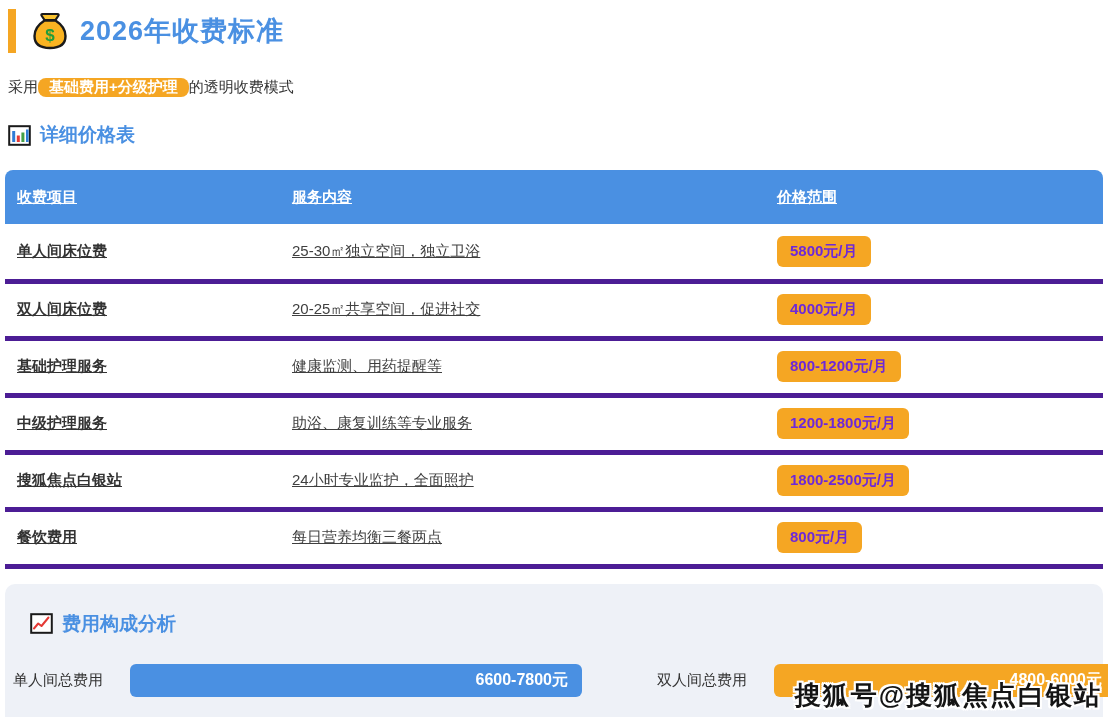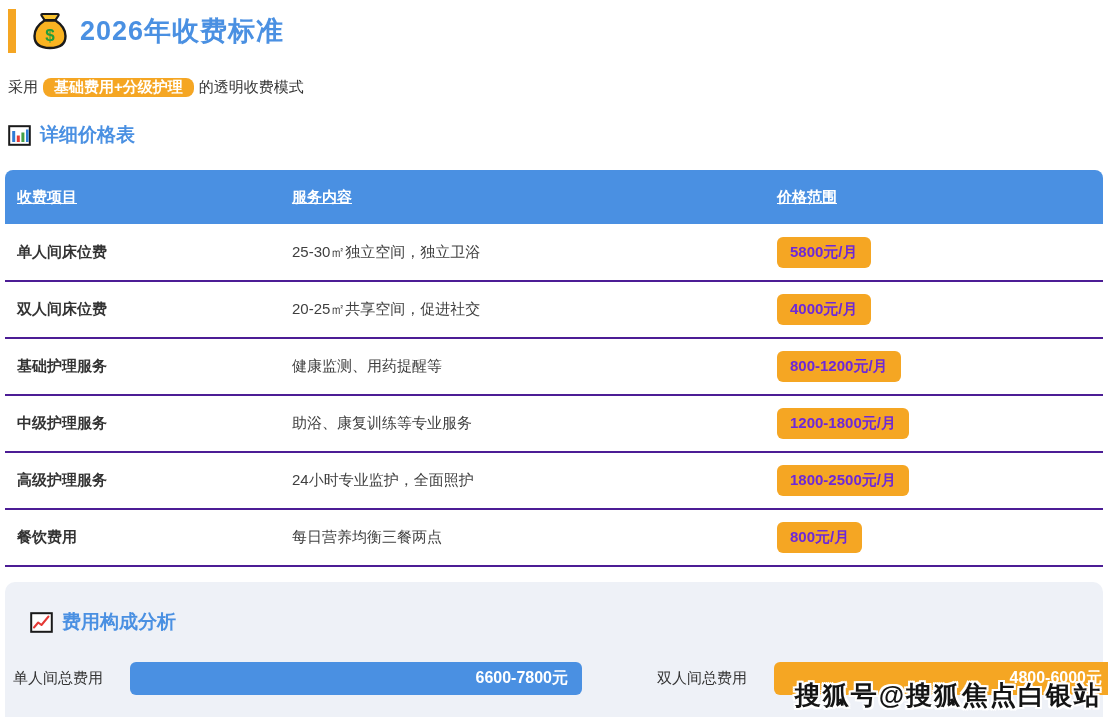--- a/index.html
+++ b/index.html
@@ -12,42 +12,42 @@
   }
   .page { padding: 6px 5px 0 5px; position: relative; height: 100%; }
 
   
   .page-header { display: flex; align-items: center; margin: 2px 0 0 3px; height: 46px; }
   .accent-bar { width: 8px; height: 44px; background: #f5a623; margin-right: 16px; }
   .money-icon { display: inline-flex; margin-right: 12px; }
   .page-title { font-size: 27px; font-weight: bold; color: #4a90e2; letter-spacing: 1px; }
 
   
-  .subtitle { margin: 24px 0 0 3px; font-size: 15px; color: #333; display: flex; align-items: center; gap: 5px; }
+  .subtitle { margin: 24px 0 0 3px; font-size: 15px; color: #333; display: flex; align-items: center; }
   .badge-inline {
     background: #f5a623; color: #fff; font-weight: bold;
     padding: 0 11px; border-radius: 8px; font-size: 15px;
   }
 
   
   .section-title { display: flex; align-items: center; gap: 9px; margin: 25px 0 0 3px;
     font-size: 19px; font-weight: bold; color: #4a90e2; }
   .chart-icon { display: inline-flex; }
 
   
   .price-table { width: 1098px; border-collapse: collapse; margin-top: 22px; table-layout: fixed; }
   .price-table th {
     background: #4a90e2; color: #fff; font-size: 15px; font-weight: bold;
     text-align: left; height: 54px; padding-left: 12px; text-decoration: underline;
   }
   .price-table th:first-child { border-top-left-radius: 8px; }
   .price-table th:last-child  { border-top-right-radius: 8px; }
   .price-table col.c1 { width: 275px; }
   .price-table col.c2 { width: 485px; }
-  .price-table td { height: 57px; padding-left: 12px; border-bottom: 2px solid #4c1d95; font-size: 15px; vertical-align: middle; }
+  .price-table td { height: 57px; padding-left: 12px; border-bottom: 5px solid #4c1d95; font-size: 15px; vertical-align: middle; text-decoration: underline; }
   .price-table td.item { font-weight: bold; color: #333; }
   .price-table td.service { color: #3f3f3f; }
   .price-badge {
     display: inline-block; background: #f5a623; color: #6d28d9; font-weight: bold;
     font-size: 15px; padding: 6px 13px; border-radius: 6px; white-space: nowrap;
   }
 
   
   .analysis-panel {
     margin-top: 15px; width: 1098px; height: 146px;
@@ -138,21 +138,21 @@
         <td class="item">基础护理服务</td>
         <td class="service">健康监测、用药提醒等</td>
         <td><span class="price-badge">800-1200元/月</span></td>
       </tr>
       <tr>
         <td class="item">中级护理服务</td>
         <td class="service">助浴、康复训练等专业服务</td>
         <td><span class="price-badge">1200-1800元/月</span></td>
       </tr>
       <tr>
-        <td class="item">高级护理服务</td>
+        <td class="item">搜狐焦点白银站</td>
         <td class="service">24小时专业监护，全面照护</td>
         <td><span class="price-badge">1800-2500元/月</span></td>
       </tr>
       <tr>
         <td class="item">餐饮费用</td>
         <td class="service">每日营养均衡三餐两点</td>
         <td><span class="price-badge">800元/月</span></td>
       </tr>
     </tbody>
   </table>

